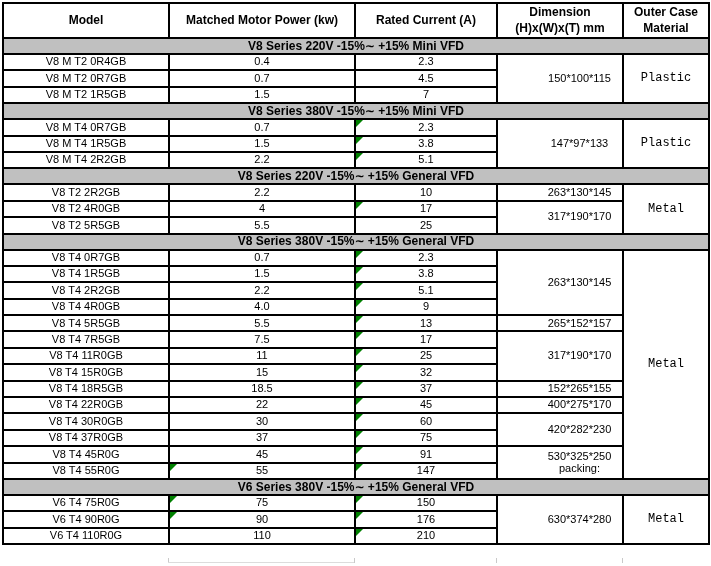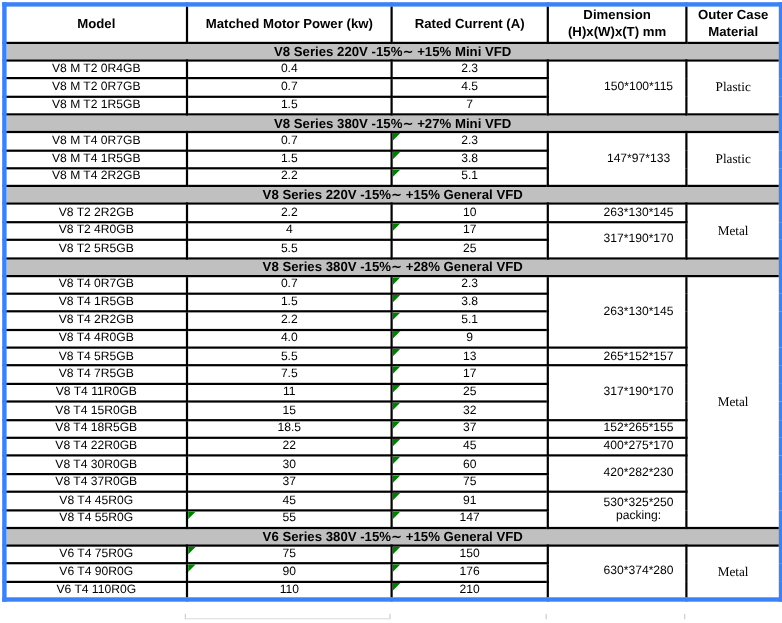--- a/index.html
+++ b/index.html
@@ -1,29 +1,29 @@
 <!DOCTYPE html>
 <html style="--band-bg: #c0c0c0; --flag-green: #008000;"><head>
 <meta charset="utf-8">
 <style>
   html,body{margin:0;padding:0;background:#fff;}
   body{width:711px;height:566px;font-family:"Liberation Sans","DejaVu Sans",sans-serif;color:#000;position:relative;overflow:hidden;}
   .wrap{position:absolute;left:2px;top:2px;}
-  table{border-collapse:collapse;table-layout:fixed;width:706px;border:4px solid #3b82f6;}
+  table{border-collapse:collapse;table-layout:fixed;width:706px;border:2px solid #3b82f6;}
   td{border:2px solid #000;text-align:center;vertical-align:middle;padding:0 1px;font-size:11px;line-height:1.05;overflow:hidden;}
   tr.header-row{height:35px;}
   tr.header-row td{font-weight:bold;font-size:12px;white-space:pre-line;line-height:1.3;}
   tr.band-row{height:16px;margin-top:24px;}
   tr.band-row td{background:var(--band-bg,#c0c0c0);font-weight:bold;font-size:12px;}
   tr.data-row{height:16.4px;}
   td.flag{position:relative;}
   td.flag::before{content:"";position:absolute;top:0;left:0;width:0;height:0;
     border-top:7px solid var(--flag-green,#008000);border-right:7px solid transparent;}
   td.dim-cell{white-space:pre-line;padding-left:40px;}
-  td.material-cell{font-family:Liberation Serif, serif;font-size:12px;}
+  td.material-cell{font-family:Liberation Mono, monospace;font-size:12px;}
   .stub{position:absolute;width:1px;height:5px;background:#c9c9c9;}
   .stub-h{position:absolute;height:1px;background:#dcdcdc;}
 </style>
 </head>
 <body>
 
 <div class="wrap">
   <table>
     <colgroup>
       <col style="width:166px">
@@ -56,21 +56,21 @@
           <td>V8 M T2 0R7GB</td>
           <td>0.7</td>
           <td>4.5</td>
         </tr>
         <tr class="data-row">
           <td>V8 M T2 1R5GB</td>
           <td>1.5</td>
           <td>7</td>
         </tr>
         <tr class="band-row">
-          <td colspan="5">V8 Series 380V -15%∼ +27% Mini VFD</td>
+          <td colspan="5">V8 Series 380V -15%∼ +15% Mini VFD</td>
         </tr>
         <tr class="data-row">
           <td>V8 M T4 0R7GB</td>
           <td>0.7</td>
           <td class="flag">2.3</td>
           <td class="dim-cell" rowspan="3">147*97*133</td>
           <td class="material-cell" rowspan="3">Plastic</td>
         </tr>
         <tr class="data-row">
           <td>V8 M T4 1R5GB</td>
@@ -97,21 +97,21 @@
           <td>4</td>
           <td class="flag">17</td>
           <td class="dim-cell" rowspan="2">317*190*170</td>
         </tr>
         <tr class="data-row">
           <td>V8 T2 5R5GB</td>
           <td>5.5</td>
           <td>25</td>
         </tr>
         <tr class="band-row">
-          <td colspan="5">V8 Series 380V -15%∼ +28% General VFD</td>
+          <td colspan="5">V8 Series 380V -15%∼ +15% General VFD</td>
         </tr>
         <tr class="data-row">
           <td>V8 T4 0R7GB</td>
           <td>0.7</td>
           <td class="flag">2.3</td>
           <td class="dim-cell" rowspan="4">263*130*145</td>
           <td class="material-cell" rowspan="14">Metal</td>
         </tr>
         <tr class="data-row">
           <td>V8 T4 1R5GB</td>

